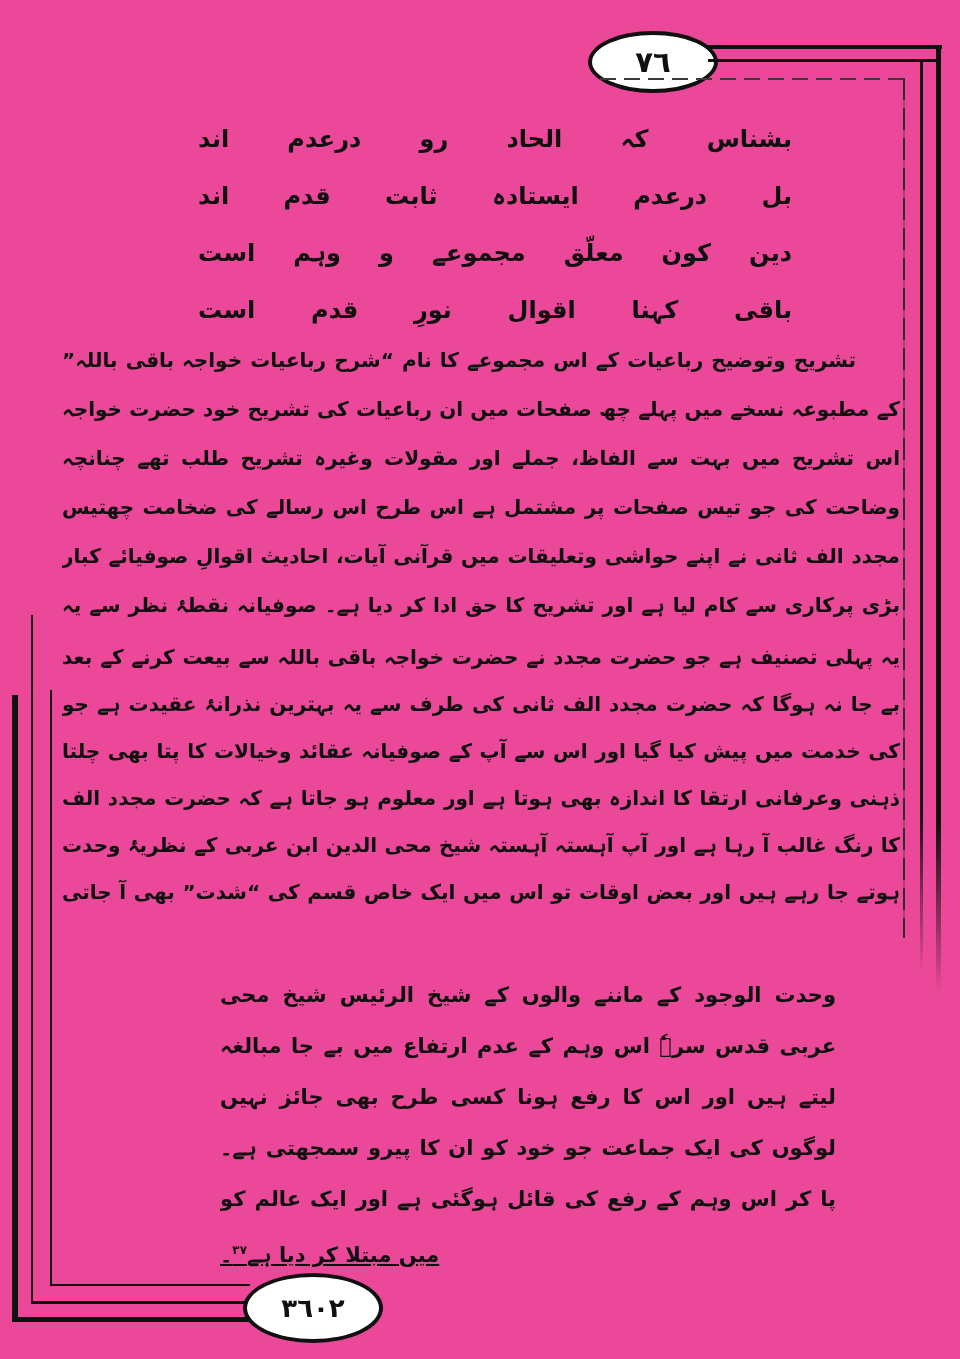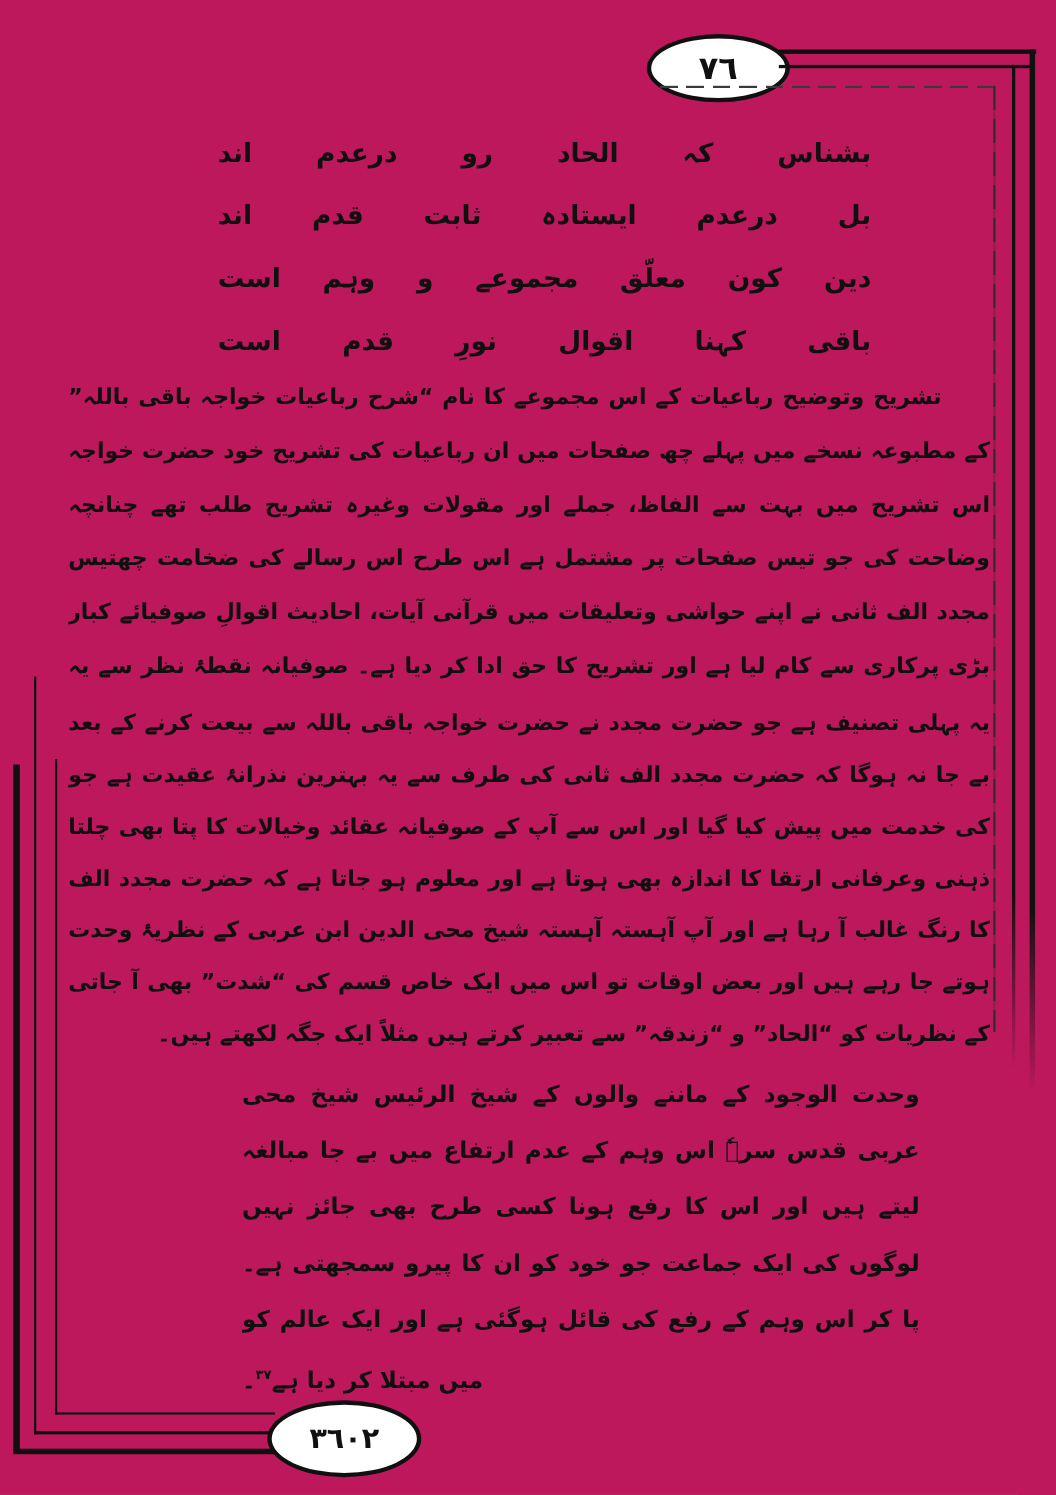--- a/index.html
+++ b/index.html
@@ -1,17 +1,17 @@
 <!DOCTYPE html>
 <html lang="ur"><head>
 <meta charset="utf-8">
 <style>
   html,body{margin:0;padding:0;background:#9a9a9a;}
   .page{
-    position:relative;width:960px;height:1359px;background:#be185d;
+    position:relative;width:960px;height:1359px;background:#ec4899;
     color:#101010;font-family:"DejaVu Sans",sans-serif;direction:rtl;
     overflow:hidden;margin:0 auto;
   }
   
   .hline,.vline{position:absolute;background:#101010;}
   .faint{background:repeating-linear-gradient(to left,#3a3a3a 0 16px,transparent 16px 24px);}
   .vfaint{background:repeating-linear-gradient(to bottom,#2d2d2d 0 22px,rgba(45,45,45,.35) 22px 30px);}
   .fadeV{background:linear-gradient(to bottom,#101010 82%,rgba(16,16,16,0));}
   .cartouche{
     position:absolute;border:4px solid #101010;border-radius:50%;
@@ -30,21 +30,21 @@
   #quote{top:970px;left:220px;width:616px;font-size:21px;}
   #para1 .line{height:49px;line-height:49px;}
   #para2 .line{height:47px;line-height:47px;}
   #quote .line{height:51px;line-height:51px;}
   .line{
     text-align:justify;text-align-last:justify;
     overflow:hidden;
   }
   .indent{padding-right:44px;}
   .end-start{text-align-last:right;}
-  .quote-last{text-align-last:left;}
+  .quote-last{text-align-last:left;text-decoration:underline;}
   sup{font-size:12px;font-weight:700;}
 </style>
 </head>
 <body>
 
 <div class="page">
 
   <div class="cartouche" id="cartouche-top">
     <span>٧٦</span>
   </div>
@@ -111,21 +111,20 @@
       <div class="line">مجدد الف ثانی نے اپنے حواشی وتعلیقات میں قرآنی آیات، احادیث اقوالِ صوفیائے کبار اور اشعار سے</div>
       <div class="line">بڑی پرکاری سے کام لیا ہے اور تشریح کا حق ادا کر دیا ہے۔ صوفیانہ نقطۂ نظر سے یہ تشریحات بہت اہم ہیں۔</div>
     </div>
   <div class="prose" id="para2">
       <div class="line">یہ پہلی تصنیف ہے جو حضرت مجدد نے حضرت خواجہ باقی باللہ سے بیعت کرنے کے بعد لکھی ہے۔ چنانچہ یہ کہنا</div>
       <div class="line">بے جا نہ ہوگا کہ حضرت مجدد الف ثانی کی طرف سے یہ بہترین نذرانۂ عقیدت ہے جو حضرت خواجہ باقی باللہ</div>
       <div class="line">کی خدمت میں پیش کیا گیا اور اس سے آپ کے صوفیانہ عقائد وخیالات کا پتا بھی چلتا ہے اور آپ کے</div>
       <div class="line">ذہنی وعرفانی ارتقا کا اندازہ بھی ہوتا ہے اور معلوم ہو جاتا ہے کہ حضرت مجدد الف ثانی پر پہلی دفعہ توحید شہودی</div>
       <div class="line">کا رنگ غالب آ رہا ہے اور آپ آہستہ آہستہ شیخ محی الدین ابن عربی کے نظریۂ وحدت الوجود سے کنارہ کش</div>
       <div class="line">ہوتے جا رہے ہیں اور بعض اوقات تو اس میں ایک خاص قسم کی “شدت” بھی آ جاتی ہے اور آپ شیخ اکبر</div>
-      <div class="line end-start">کے نظریات کو “الحاد” و “زندقہ” سے تعبیر کرتے ہیں مثلاً ایک جگہ لکھتے ہیں۔</div>
     </div>
 
   <div class="prose" id="quote">
       <div class="line">وحدت الوجود کے ماننے والوں کے شیخ الرئیس شیخ محی الدین ابن</div>
       <div class="line">عربی قدس سرہٗ اس وہم کے عدم ارتفاع میں بے جا مبالغہ سے کام</div>
       <div class="line">لیتے ہیں اور اس کا رفع ہونا کسی طرح بھی جائز نہیں سمجھتے اور ناقص</div>
       <div class="line">لوگوں کی ایک جماعت جو خود کو ان کا پیرو سمجھتی ہے۔ ان کے مقصد کو نہ</div>
       <div class="line">پا کر اس وہم کے رفع کی قائل ہوگئی ہے اور ایک عالم کو الحاد و زندقہ</div>
       <div class="line quote-last">میں مبتلا کر دیا ہے<sup>٣٧</sup>۔</div>
     </div>

